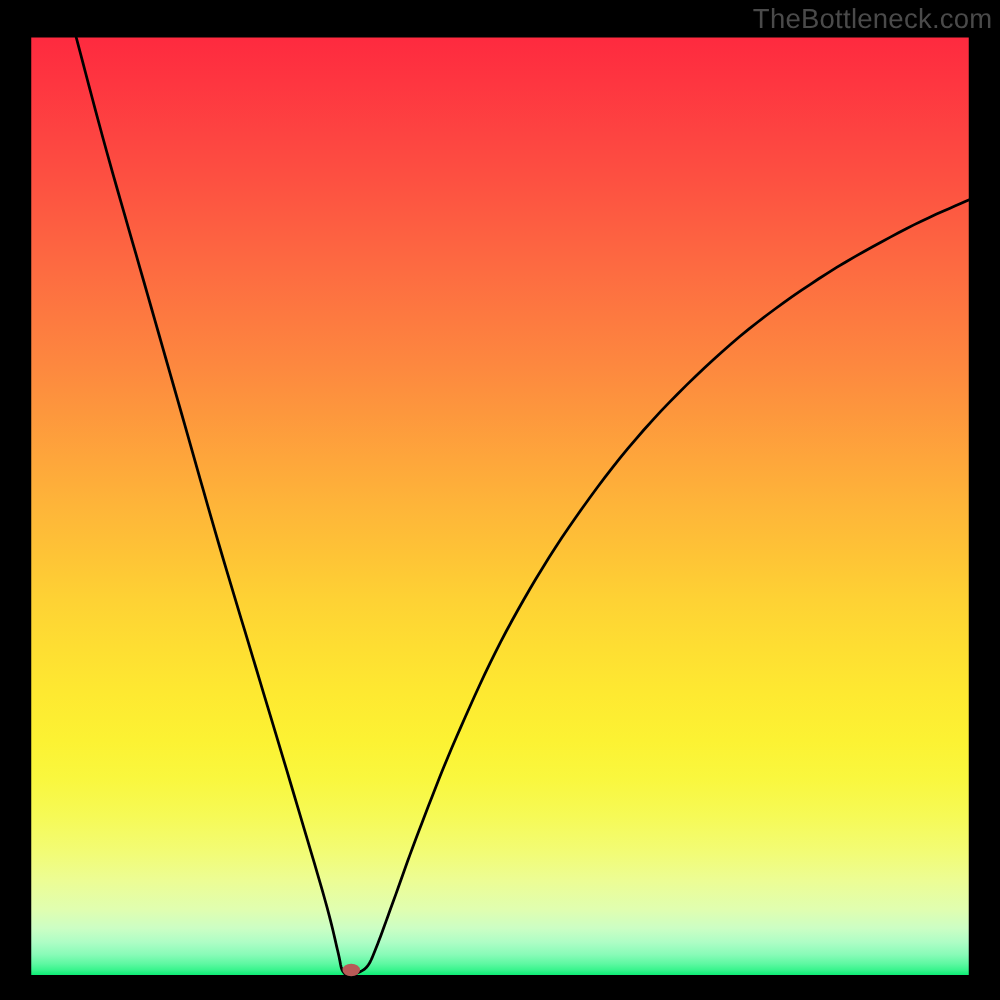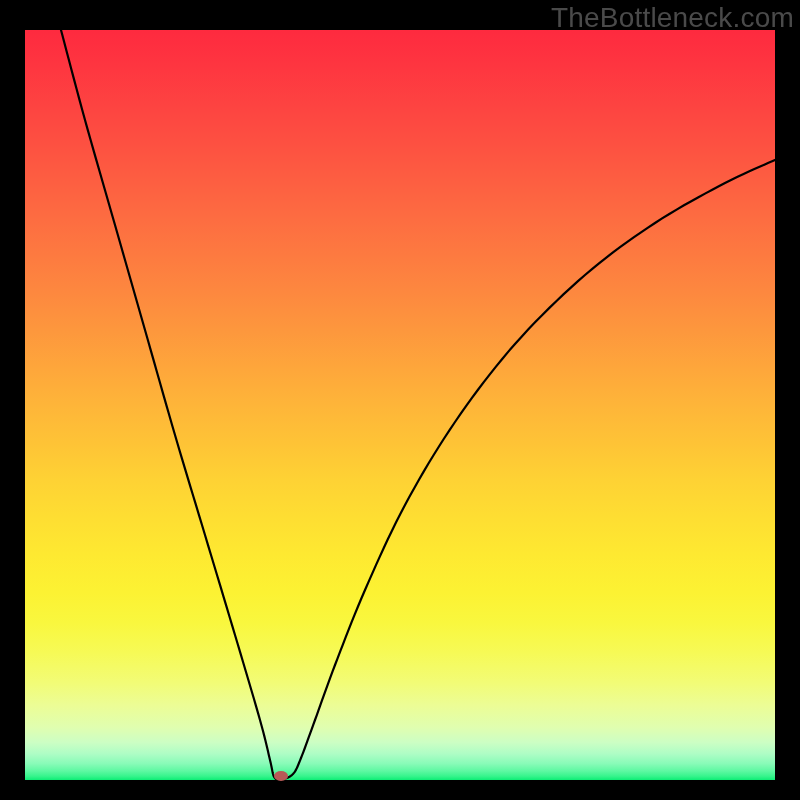--- a/index.html
+++ b/index.html
@@ -15,21 +15,21 @@
     position: relative;
     width: 800px;
     height: 800px;
     background: #000;
   }
   .attribution {
     position: absolute;
     top: 2px;
     right: 6px;
     color: #4a4a4a;
-    font-size: 28px;
+    font-size: 22px;
     letter-spacing: 0.2px;
     font-weight: 400;
     user-select: text;
   }
   svg {
     display: block;
   }
 </style>
 </head>
 <body>

